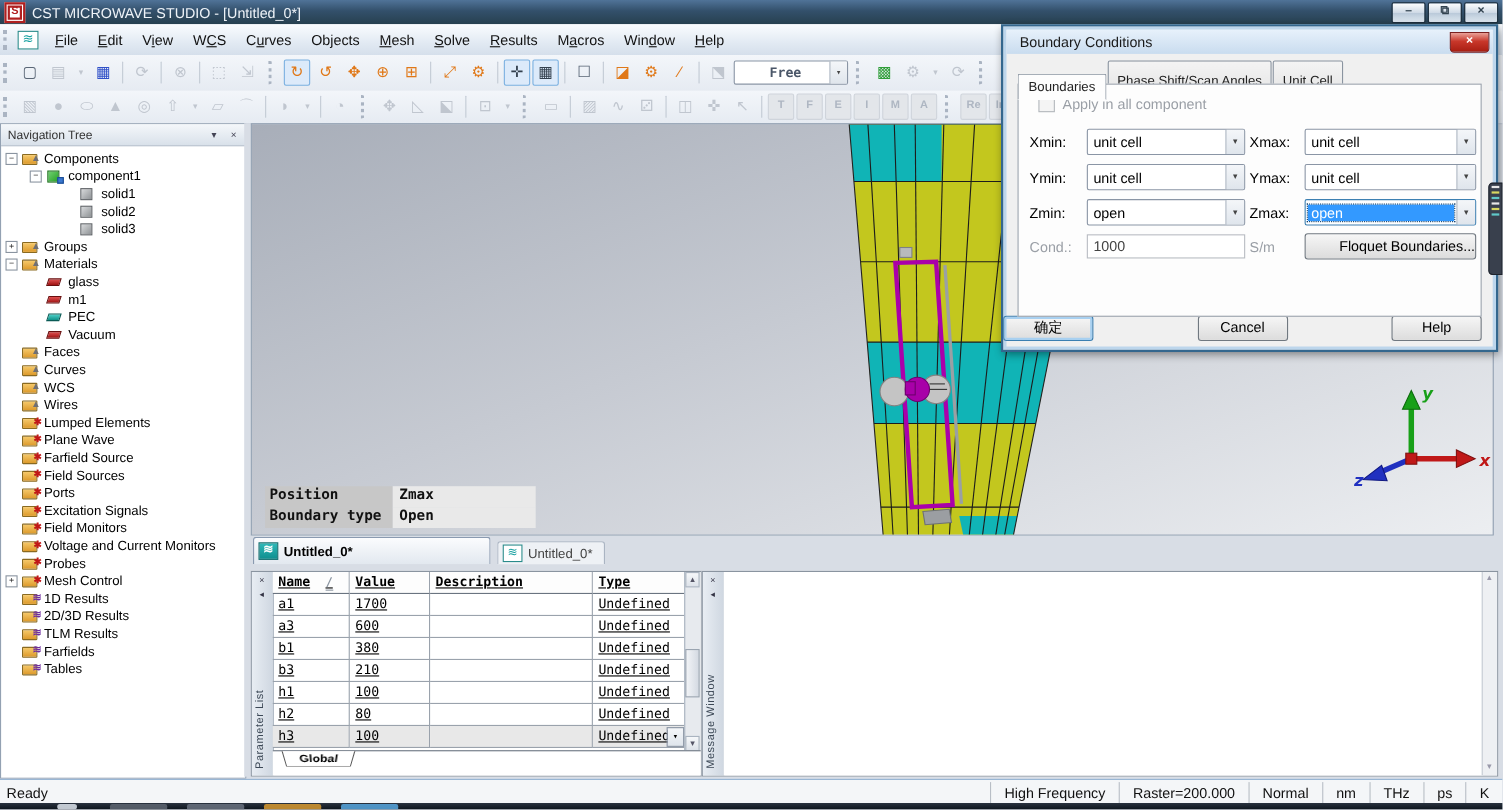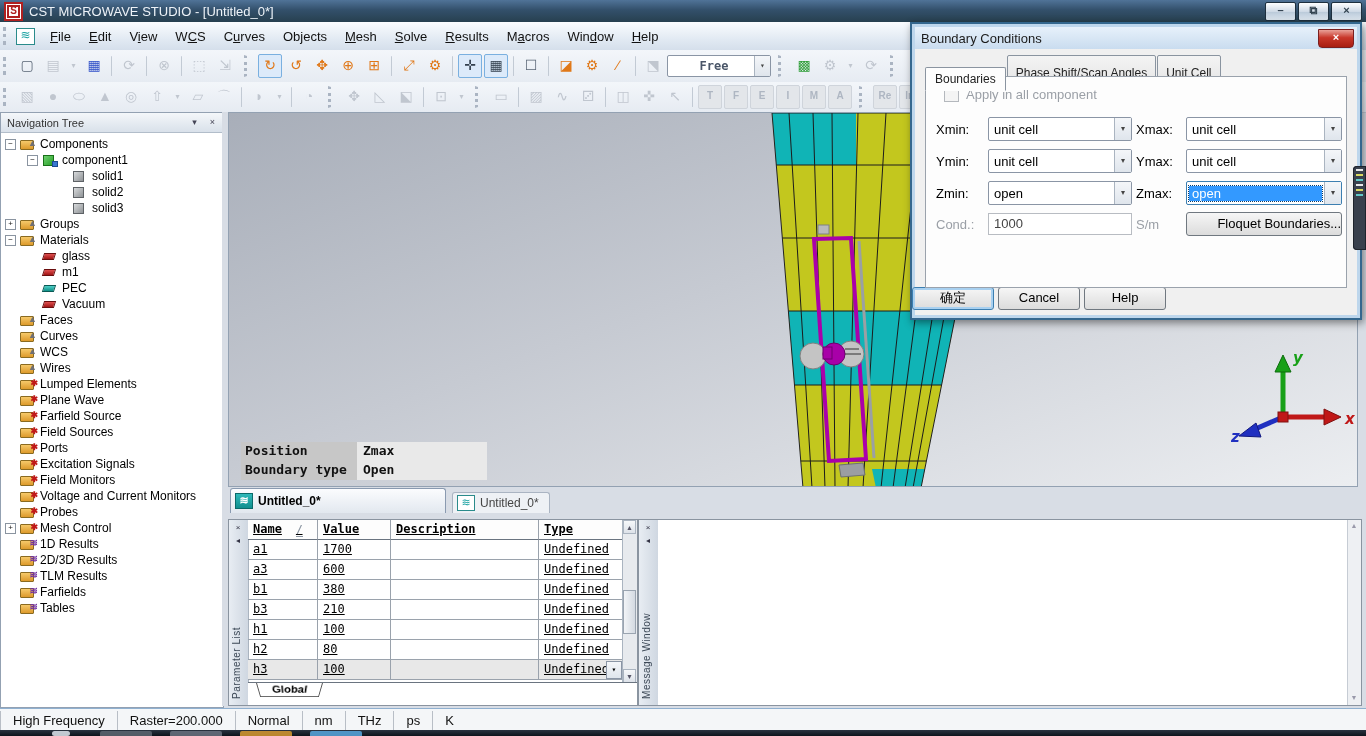--- a/index.html
+++ b/index.html
@@ -151,21 +151,21 @@
   .sitem{border-left:1px solid #b8bec6;padding:2px 12px;white-space:nowrap;}
   
   #taskbar{left:0;top:730px;width:1366px;height:6px;background:linear-gradient(#2a3340,#0d141c);}
   .tbk{position:absolute;top:1px;height:5px;border-radius:2px 2px 0 0;opacity:.85;}
 
   
   #dialog{left:910px;top:22px;width:452px;height:298px;background:#f0f0f0;
     border:2px solid #34678e;box-shadow:inset 0 0 0 3px #bdd6ec,2px 3px 8px rgba(0,0,0,.45);box-sizing:border-box;}
   #dlg-title{position:absolute;left:3px;right:3px;top:3px;height:22px;
     background:linear-gradient(#e7f1fb,#c9dcef);display:flex;align-items:center;font-size:13px;color:#1a1a1a;}
-  #dlg-title .ttl{flex:1;padding-left:6px;}
+  #dlg-title .ttl{flex:1;padding-left:12px;}
   #dlg-close{width:34px;height:17px;margin-right:3px;border:1px solid #7a2020;border-radius:0 0 4px 4px;
     background:linear-gradient(#e9a198,#c8372a 45%,#a81e12);color:#fff;font-size:11px;font-weight:bold;
     line-height:15px;text-align:center;}
   #dlg-tabs{position:absolute;left:13px;top:31px;display:flex;align-items:flex-end;font-size:12px;}
   .dlgtab{padding:10px 8px;border:1px solid #8a94a0;background:linear-gradient(#f4f4f4,#e2e2e2);margin-right:1px;
     border-radius:2px 2px 0 0;color:#222;}
   .dlgtab.act-true{background:#fdfdfd;padding:4px 9px;border-bottom:1px solid #fdfdfd;position:relative;z-index:2;}
   #dlg-page{position:absolute;left:13px;right:13px;top:52px;height:210px;background:#fdfdfd;
     border:1px solid #9aa2ac;z-index:1;}
   #apply-row{position:absolute;left:18px;top:10px;display:flex;align-items:center;color:#9a9fa6;font-size:13px;}
@@ -179,21 +179,21 @@
     font-size:8px;line-height:21px;text-align:center;color:#444;}
   .combo.focus-true{border-color:#3c7fb1;}
   .combo.focus-true .cv{background:#3399ff;color:#fff;margin:2px;padding-left:3px;outline:1px dotted #0a3a66;}
   #cond-row{position:absolute;left:10px;top:134px;right:8px;display:grid;
     grid-template-columns:48px 144px 46px 156px;column-gap:4px;align-items:center;height:26px;}
   #cond-label,#cond-unit{font-size:13px;color:#9a9fa6;}
   #cond-input{height:20px;border:1px solid #b8bcc2;background:#fff;font-size:13px;color:#444;
     padding-left:5px;line-height:20px;}
   #floquet-btn{height:22px;border:1px solid #707880;border-radius:3px;
     background:linear-gradient(#f6f6f6,#e9e9e9 50%,#dcdcdc);font-size:13px;text-align:right;line-height:21px;}
-  #dlg-buttons{position:absolute;left:0;right:13px;bottom:8px;display:flex;justify-content:flex-start;gap:4px;}
+  #dlg-buttons{position:absolute;left:0;right:13px;bottom:8px;display:flex;justify-content:space-between;gap:4px;}
   .dbtn{width:80px;height:21px;border:1px solid #707880;border-radius:3px;
     background:linear-gradient(#f6f6f6,#e9e9e9 50%,#dcdcdc);font-size:13px;text-align:center;line-height:20px;}
   .dbtn.def-true{border-color:#3c7fb1;box-shadow:0 0 0 2px #a8d0f0 inset;}
 
   
   #dock-handle{left:1353px;top:166px;width:13px;height:84px;background:#39404d;border-radius:4px 0 0 4px;
     box-shadow:inset 0 0 0 1px #1e232c;}
   #dock-handle i{display:block;height:2px;margin:3px 3px 0 3px;}
 </style>
 </head>
@@ -963,20 +963,21 @@
     <span class="vlabel">Message Window</span>
   </div>
   <div id="msg-content"></div>
   <div id="msg-scroll">
     <span class="sa" style="top:0">▲</span>
     <span class="sa" style="bottom:0">▼</span>
   </div>
 </div>
 
 <div class="abs" id="statusbar">
+  <span id="status-left">Ready</span>
   <span class="sitem">High Frequency</span>
     <span class="sitem">Raster=200.000</span>
     <span class="sitem">Normal</span>
     <span class="sitem">nm</span>
     <span class="sitem">THz</span>
     <span class="sitem">ps</span>
     <span class="sitem">K</span>
 </div>
 <div class="abs" id="taskbar">
   <span class="tbk" style="left:52px;width:18px;background:#dfe6ee;border-radius:3px;"></span>

